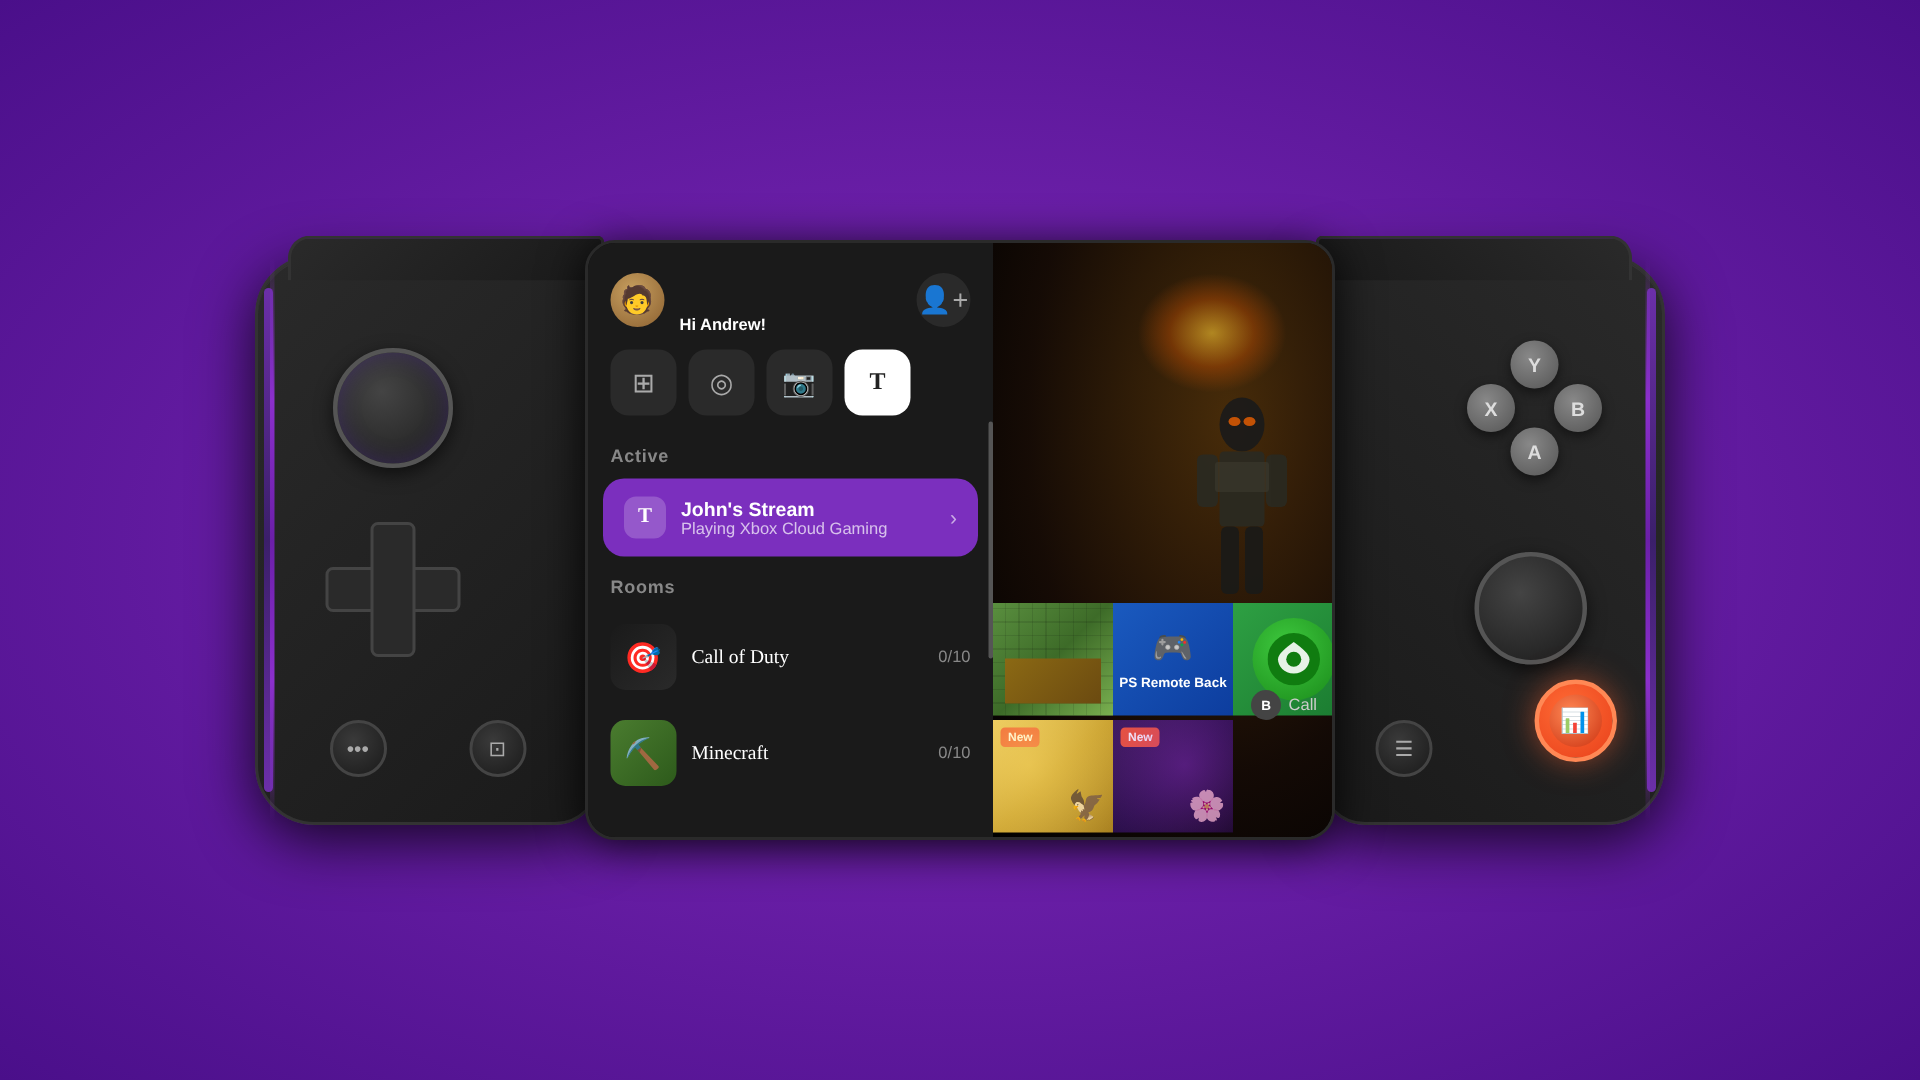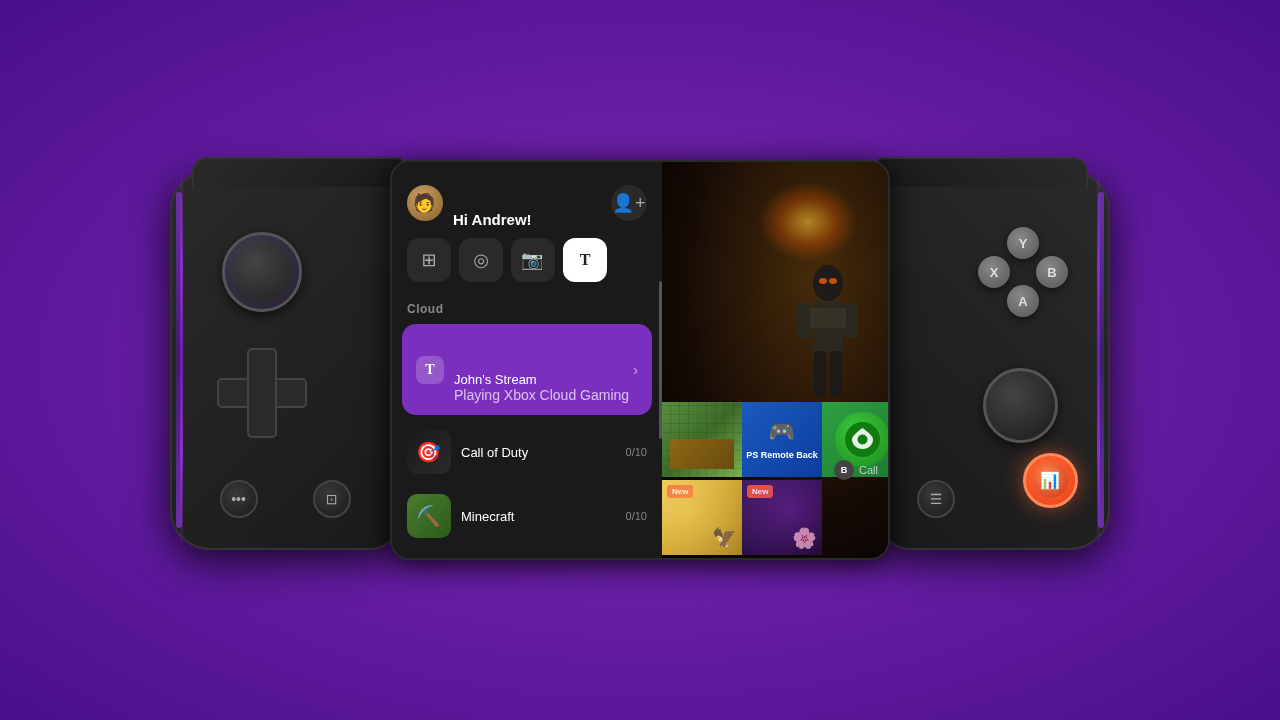--- a/index.html
+++ b/index.html
@@ -388,21 +388,21 @@
       background: radial-gradient(circle at 40% 35%, #c8a060, #8b6030);
       border-radius: 50%;
       overflow: hidden;
       display: flex;
       align-items: center;
       justify-content: center;
       font-size: 18px;
     }
     .header-greeting {
       color: white;
-      font-size: 15px;
+      font-size: 11px;
       font-weight: 600;
       margin-top: 34px;
     }
     .add-friend-btn {
       width: 36px;
       height: 36px;
       background: #2a2a2a;
       border-radius: 50%;
       display: flex;
       align-items: center;
@@ -467,26 +467,25 @@
       border-radius: 8px;
       display: flex;
       align-items: center;
       justify-content: center;
       font-size: 14px;
       color: white;
     }
     .stream-name {
       color: white;
       font-size: 13px;
-      font-weight: 400;
-      margin-top: 36px;
+      font-weight: 700;
     }
     .stream-subtitle {
       color: rgba(255,255,255,0.7);
-      font-size: 14px;
+      font-size: 11px;
     }
     .chevron-right {
       color: rgba(255,255,255,0.6);
       font-size: 14px;
     }
 
     
     .room-item {
       display: flex;
       align-items: center;
@@ -510,20 +509,21 @@
     .room-thumbnail-mc {
       background: linear-gradient(135deg, #4a7c2f, #2d5a1b);
     }
     .room-info {
       flex: 1;
     }
     .room-name {
       color: white;
       font-size: 13px;
       font-weight: 500;
+      font-family: Liberation Serif, serif;
     }
     .room-count {
       color: #888;
       font-size: 11px;
     }
     .panel-scrollbar {
       position: absolute;
       right: 0;
       top: 30%;
       height: 40%;
@@ -649,35 +649,36 @@
           <span>◎</span>
         </div>
         <div class="action-btn">
           <span>📷</span>
         </div>
         <div class="action-btn active">
           <span style="font-size:16px;font-weight:900;font-family:serif;">T</span>
         </div>
       </div>
 
-      <div class="section-label">Cloud</div>
+      <div class="section-label">Active</div>
 
       <div class="stream-card">
         <div class="stream-card-left">
           <div class="twitch-icon-small">
             <span style="font-weight:900;font-family:serif;">T</span>
           </div>
           <div>
             <div class="stream-name">John's Stream</div>
             <div class="stream-subtitle">Playing Xbox Cloud Gaming</div>
           </div>
         </div>
         <span class="chevron-right">›</span>
       </div>
 
+      <div class="section-label" style="margin-top:8px;">Rooms</div>
 
       <div class="room-item">
         <div class="room-thumbnail room-thumbnail-cod">
           <span style="font-size:20px;">🎯</span>
         </div>
         <div class="room-info">
           <div class="room-name">Call of Duty</div>
         </div>
         <span class="room-count">0/10</span>
       </div>

